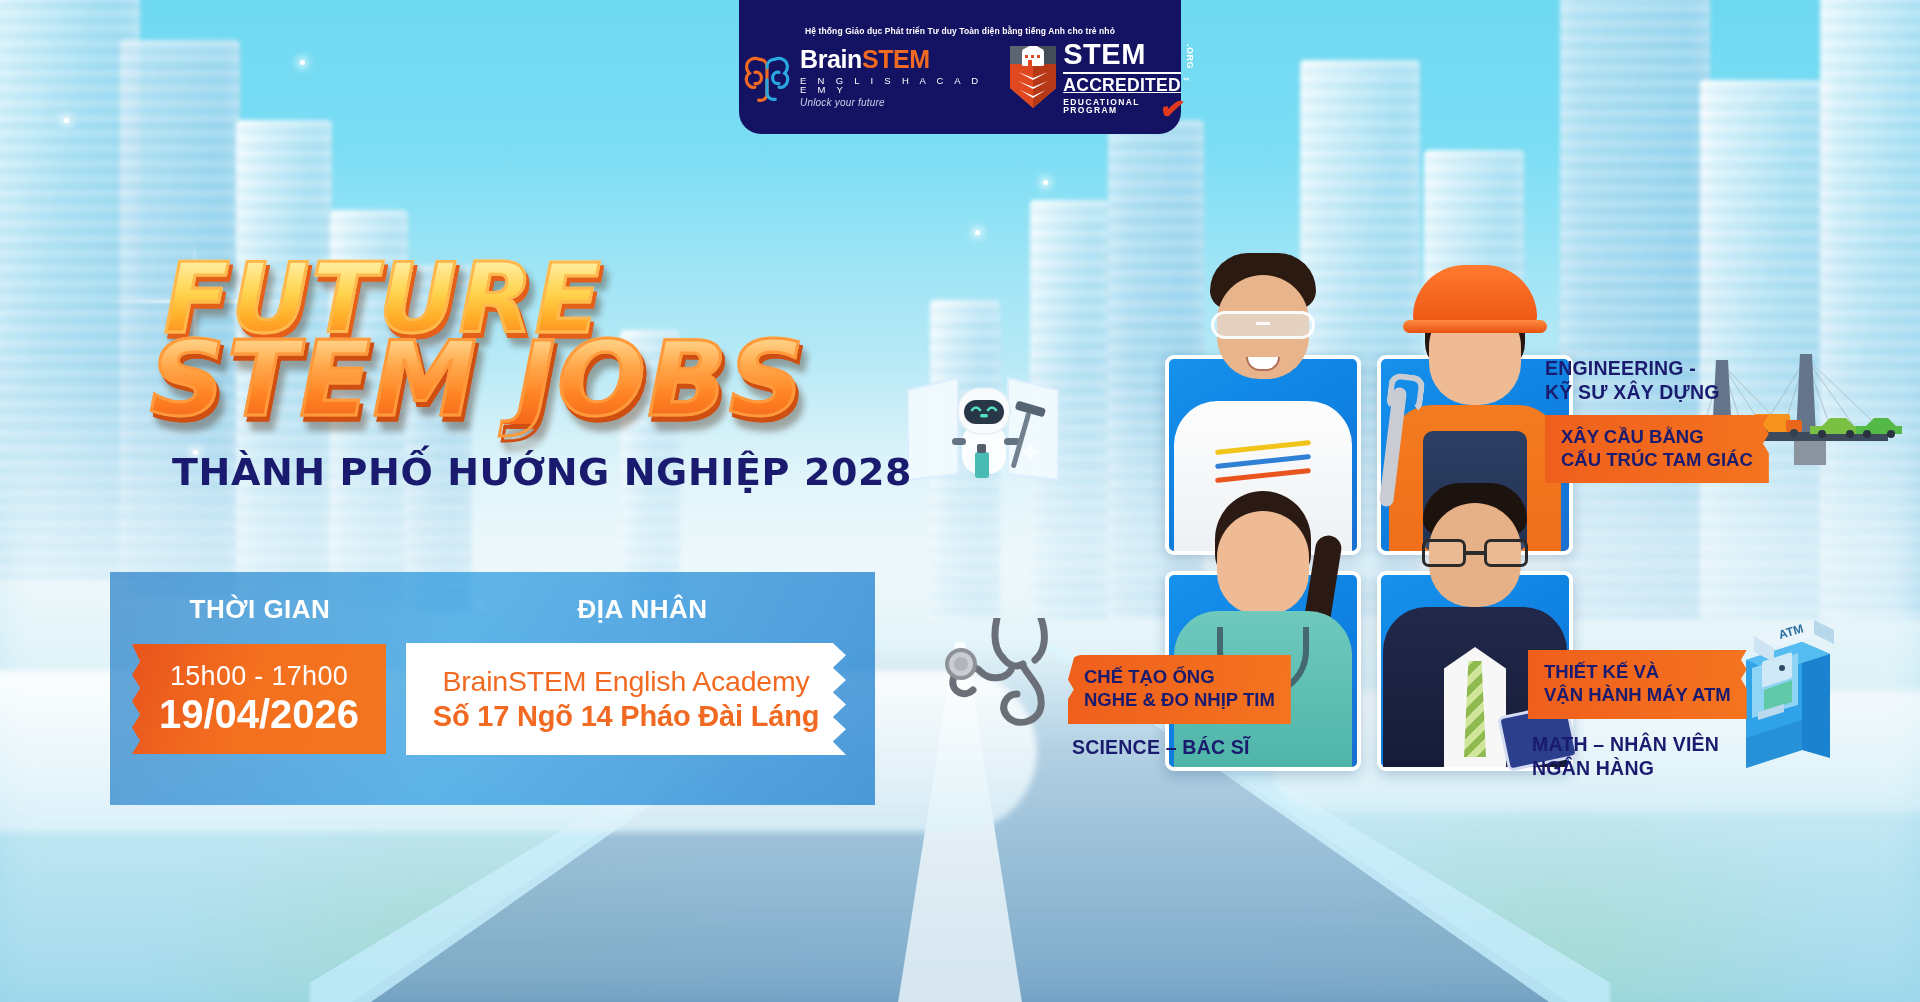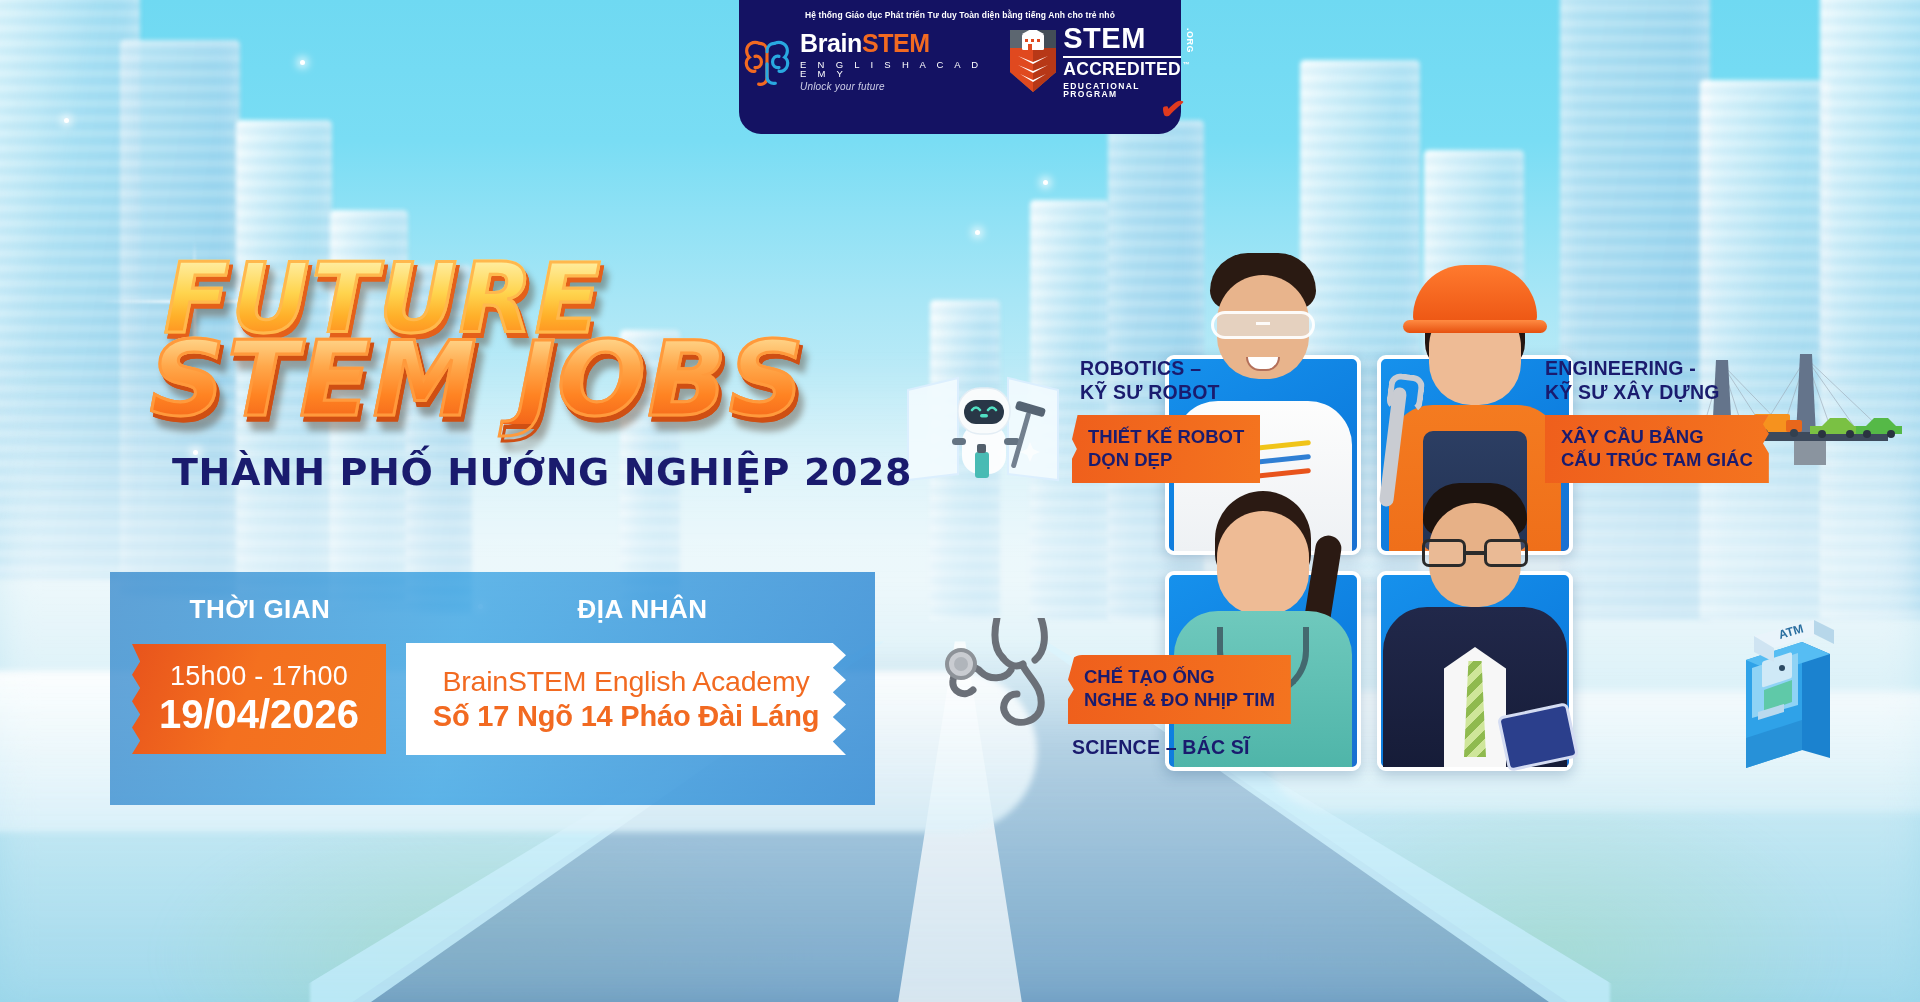--- a/index.html
+++ b/index.html
@@ -64,40 +64,40 @@
   .beam.v{width:3px;height:120px;background:linear-gradient(180deg,transparent,#fff,transparent);}
 
   
   .logobar{
     position:absolute; left:50%; top:0; transform:translateX(-50%);
     width:442px; height:134px; background:#141263;
     border-radius:0 0 22px 22px; z-index:40;
     display:flex; flex-direction:column; align-items:center;
   }
   .logo-tagline{
-    color:#fff; font-size:8.5px; letter-spacing:.1px; margin-top:10px; white-space:nowrap; font-weight:600;
+    color:#fff; font-size:8.5px; letter-spacing:.1px; margin-top:26px; white-space:nowrap; font-weight:600;
   }
   .logo-row{display:flex;align-items:center;gap:16px;margin-top:4px;}
 
   .brain-logo{display:flex;align-items:center;gap:5px;}
   .brain-mark{width:56px;height:50px;flex:0 0 auto;}
   .brain-txt{display:flex;flex-direction:column;line-height:1;}
   .bt1{font-size:25px;font-weight:700;color:#fff;letter-spacing:-.4px;}
   .bt1 .stem{color:#f26a21;}
   .bt2{font-size:9.5px;letter-spacing:4.3px;color:#fff;margin-top:4px;font-weight:500;}
   .bt3{font-size:10px;color:#cfcfe8;font-style:italic;margin-top:3px;letter-spacing:.2px;}
 
   .accr{display:flex;align-items:center;gap:7px;}
   .accr-shield{width:46px;height:62px;flex:0 0 auto;}
   .accr-txt{display:flex;flex-direction:column;line-height:1;}
   .ac1{font-size:29px;font-weight:800;color:#fff;letter-spacing:.5px;position:relative;}
   .ac1 .org{font-size:9px;font-weight:700;position:absolute;right:-13px;top:4px;
     writing-mode:vertical-rl;letter-spacing:.5px;}
   .ac-bar{height:2px;background:#fff;margin:3px 0 3px;}
-  .ac2{font-size:17.5px;font-weight:800;color:#fff;letter-spacing:.3px;position:relative;}
+  .ac2{font-size:17.5px;font-weight:800;color:#fff;letter-spacing:.3px;position:relative;text-decoration:underline;}
   .ac2 .tm{font-size:7px;position:absolute;top:0;right:-9px;}
   .ac3{font-size:8.5px;font-weight:700;color:#fff;letter-spacing:1.4px;margin-top:3px;}
   .ac-check{position:absolute;right:-4px;bottom:8px;color:#e03a1e;font-size:30px;font-weight:900;
     transform:rotate(8deg);}
 
   
   .title-wrap{position:absolute;left:150px;top:258px;z-index:20;}
   .big-title{
     font-family:"DejaVu Sans", sans-serif;
     font-weight:900; font-style:italic;
@@ -497,44 +497,44 @@
         <div class="body">
             <div class="shirt"></div>
             <div class="tie"></div>
           </div>
         <div class="tablet"></div>
       </div>
     </div>
 
   </div>
 
-  <div class="lbl lb-rob">
-    <div class="lbl-title">
-      <div>ROBOTICS –</div>
-      <div>KỸ SƯ ROBOT</div>
-    </div>
-    <div class="tag notch-l">
-      <div>THIẾT KẾ ROBOT</div>
-      <div>DỌN DẸP</div>
-    </div>
-  </div>
 
   <div class="lbl lb-eng">
     <div class="lbl-title">
       <div>ENGINEERING -</div>
       <div>KỸ SƯ XÂY DỰNG</div>
     </div>
     <div class="tag notch-r">
       <div>XÂY CẦU BẰNG</div>
       <div>CẤU TRÚC TAM GIÁC</div>
     </div>
   </div>
 
   <div class="lbl lb-sci">
     <div class="tag notch-l">
       <div>CHẾ TẠO ỐNG</div>
       <div>NGHE &amp; ĐO NHỊP TIM</div>
     </div>
     <div class="lbl-title">SCIENCE – BÁC SĨ</div>
   </div>
 
+  <div class="lbl lb-mat">
+    <div class="tag notch-r">
+      <div>THIẾT KẾ VÀ</div>
+      <div>VẬN HÀNH MÁY ATM</div>
+    </div>
+    <div class="lbl-title">
+      <div>MATH – NHÂN VIÊN</div>
+      <div>NGÂN HÀNG</div>
+    </div>
+  </div>
 
 </div>
 
 </body></html>

